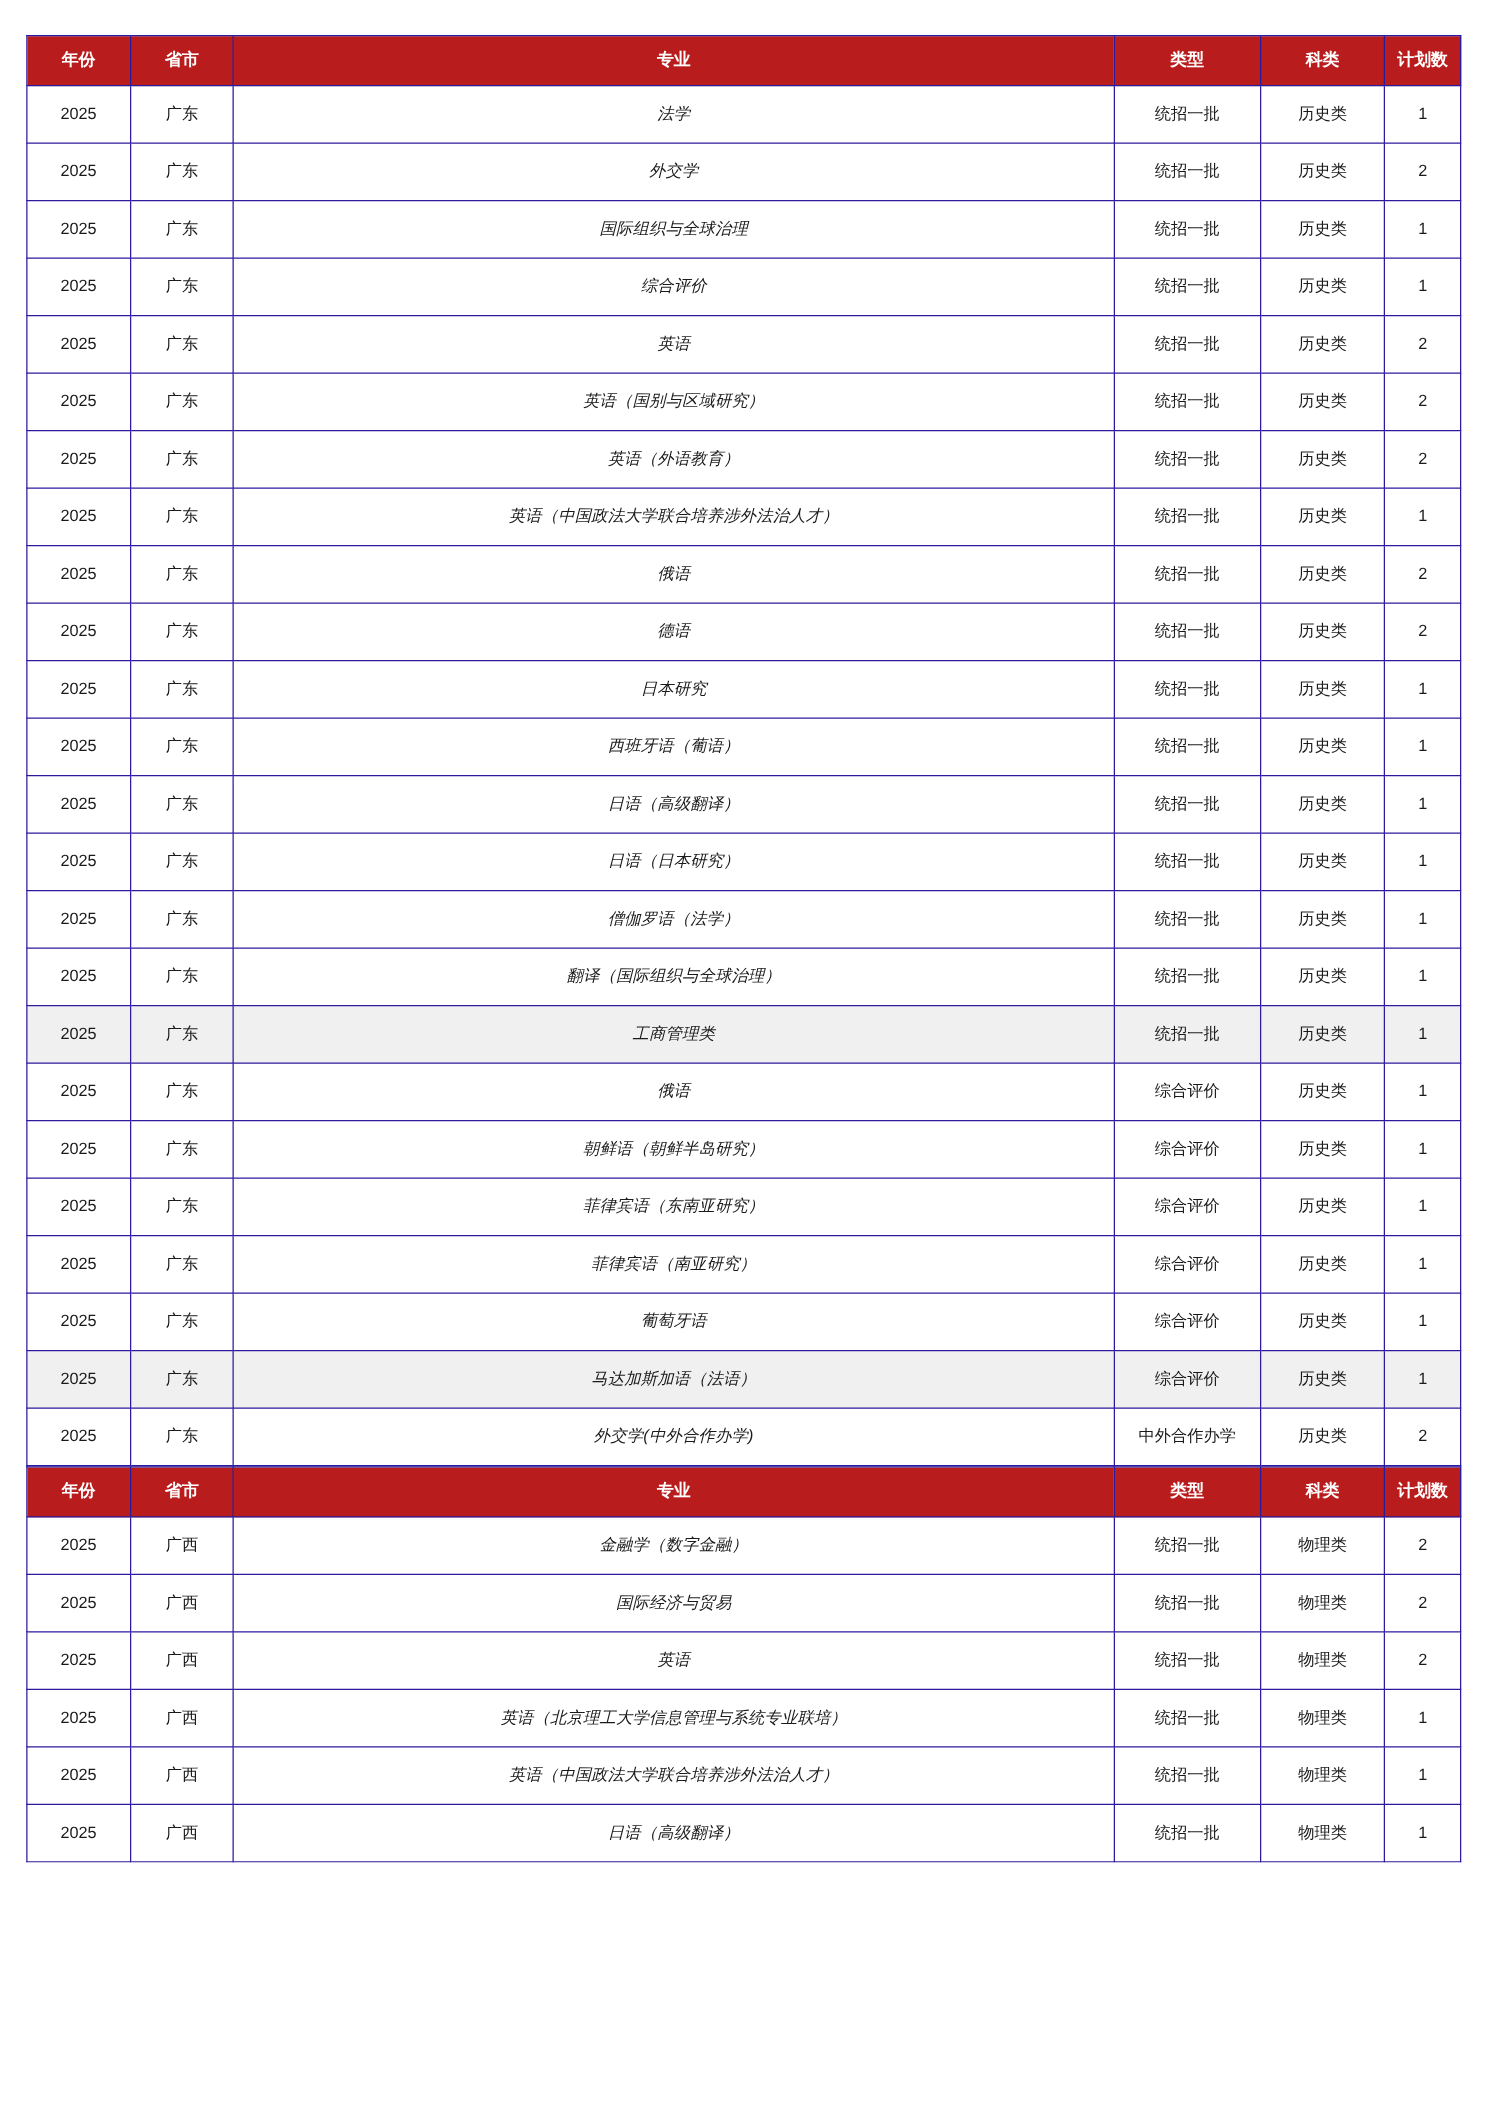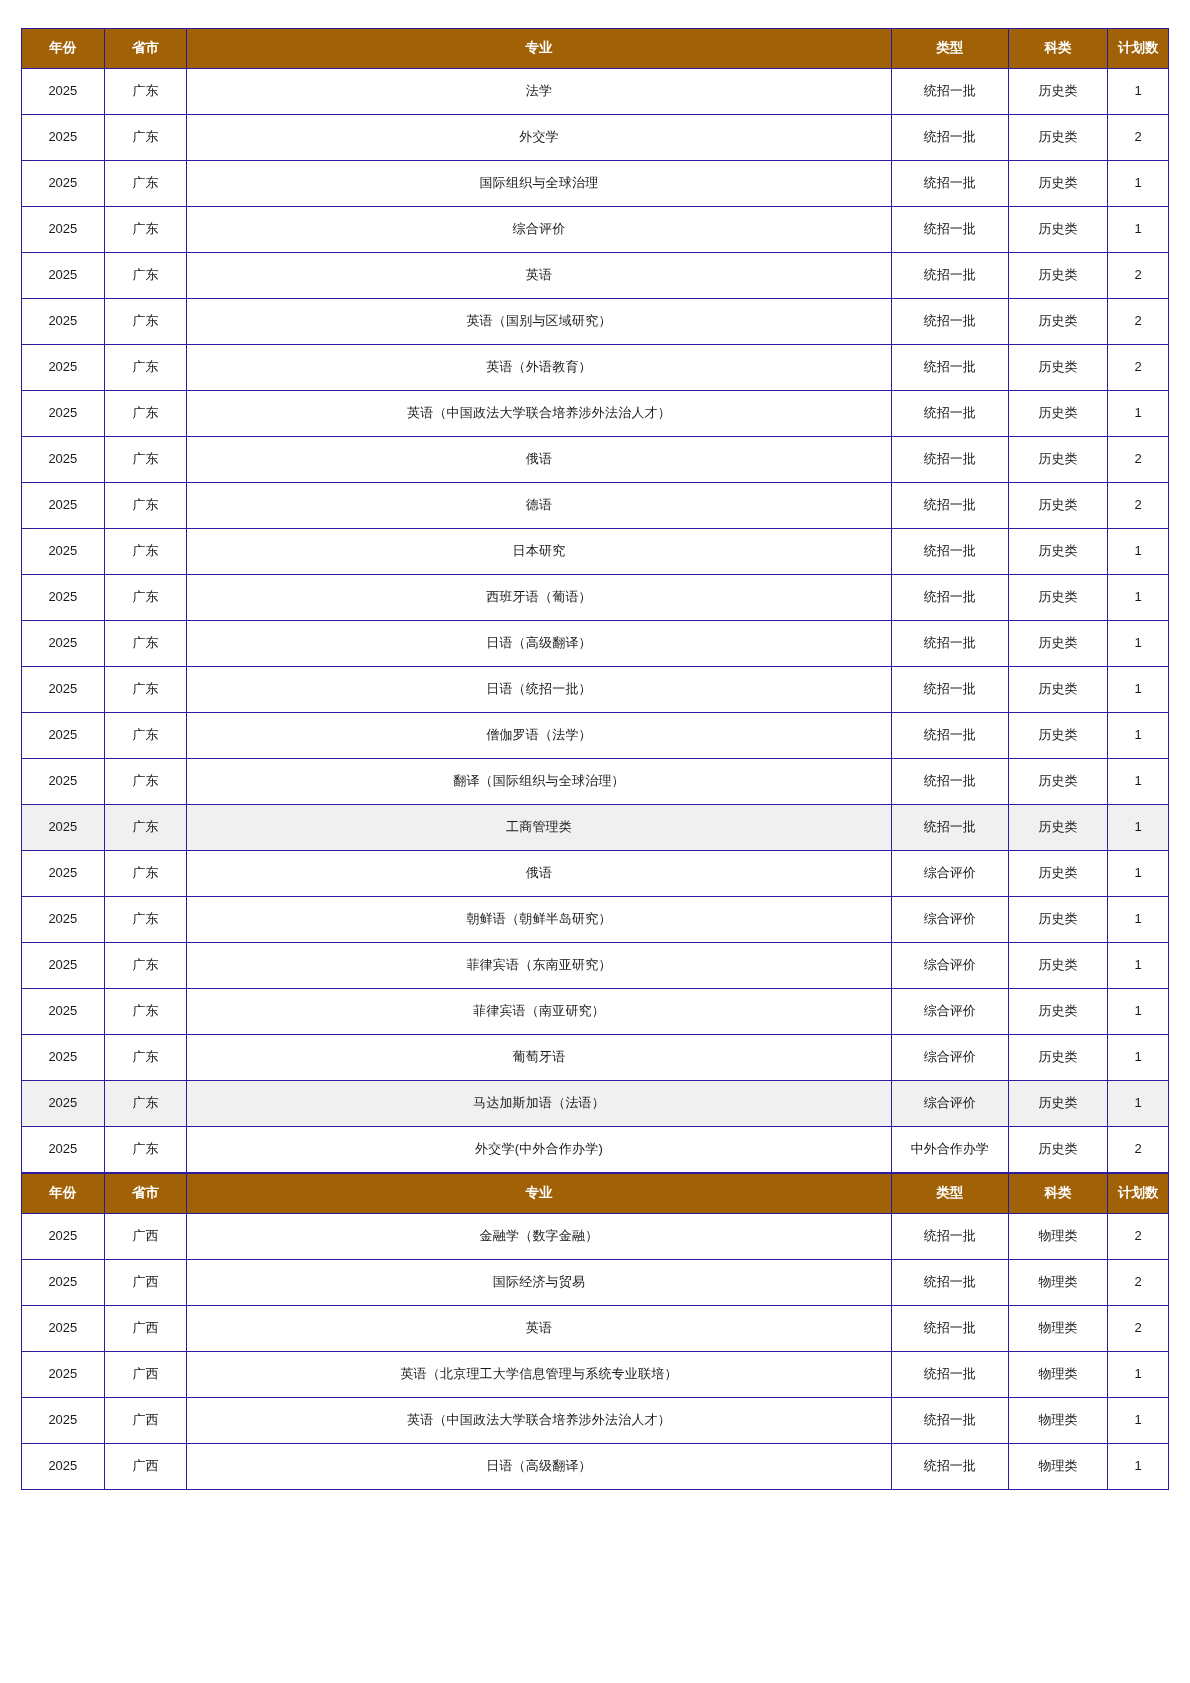--- a/index.html
+++ b/index.html
@@ -36,36 +36,37 @@
     text-align: center;
     vertical-align: middle;
     font-size: 13px;
     line-height: 1.4;
     padding: 0 4px;
     height: 46px;
     box-sizing: border-box;
   }
   table.plan-table thead th,
   table.plan-table tr.header-row th {
-    background: #a16207;
+    background: #b91c1c;
     color: #ffffff;
     font-weight: bold;
     font-size: 13.5px;
     height: 40px;
     border-color: #2a1a9c;
   }
   table.plan-table tbody td {
     background: #ffffff;
     color: #1a1a1a;
   }
   table.plan-table tbody tr.alt td {
     background: #f0f0f0;
   }
   td.major {
     letter-spacing: 0.2px;
+    font-style: italic;
   }
   td.year, td.prov {
     color: #222;
   }
 </style>
 </head>
 <body>
 
 <div class="page">
 
@@ -189,21 +190,21 @@
         <td class="year">2025</td>
         <td class="prov">广东</td>
         <td class="major">日语（高级翻译）</td>
         <td>统招一批</td>
         <td>历史类</td>
         <td>1</td>
       </tr>
       <tr>
         <td class="year">2025</td>
         <td class="prov">广东</td>
-        <td class="major">日语（统招一批）</td>
+        <td class="major">日语（日本研究）</td>
         <td>统招一批</td>
         <td>历史类</td>
         <td>1</td>
       </tr>
       <tr>
         <td class="year">2025</td>
         <td class="prov">广东</td>
         <td class="major">僧伽罗语（法学）</td>
         <td>统招一批</td>
         <td>历史类</td>

